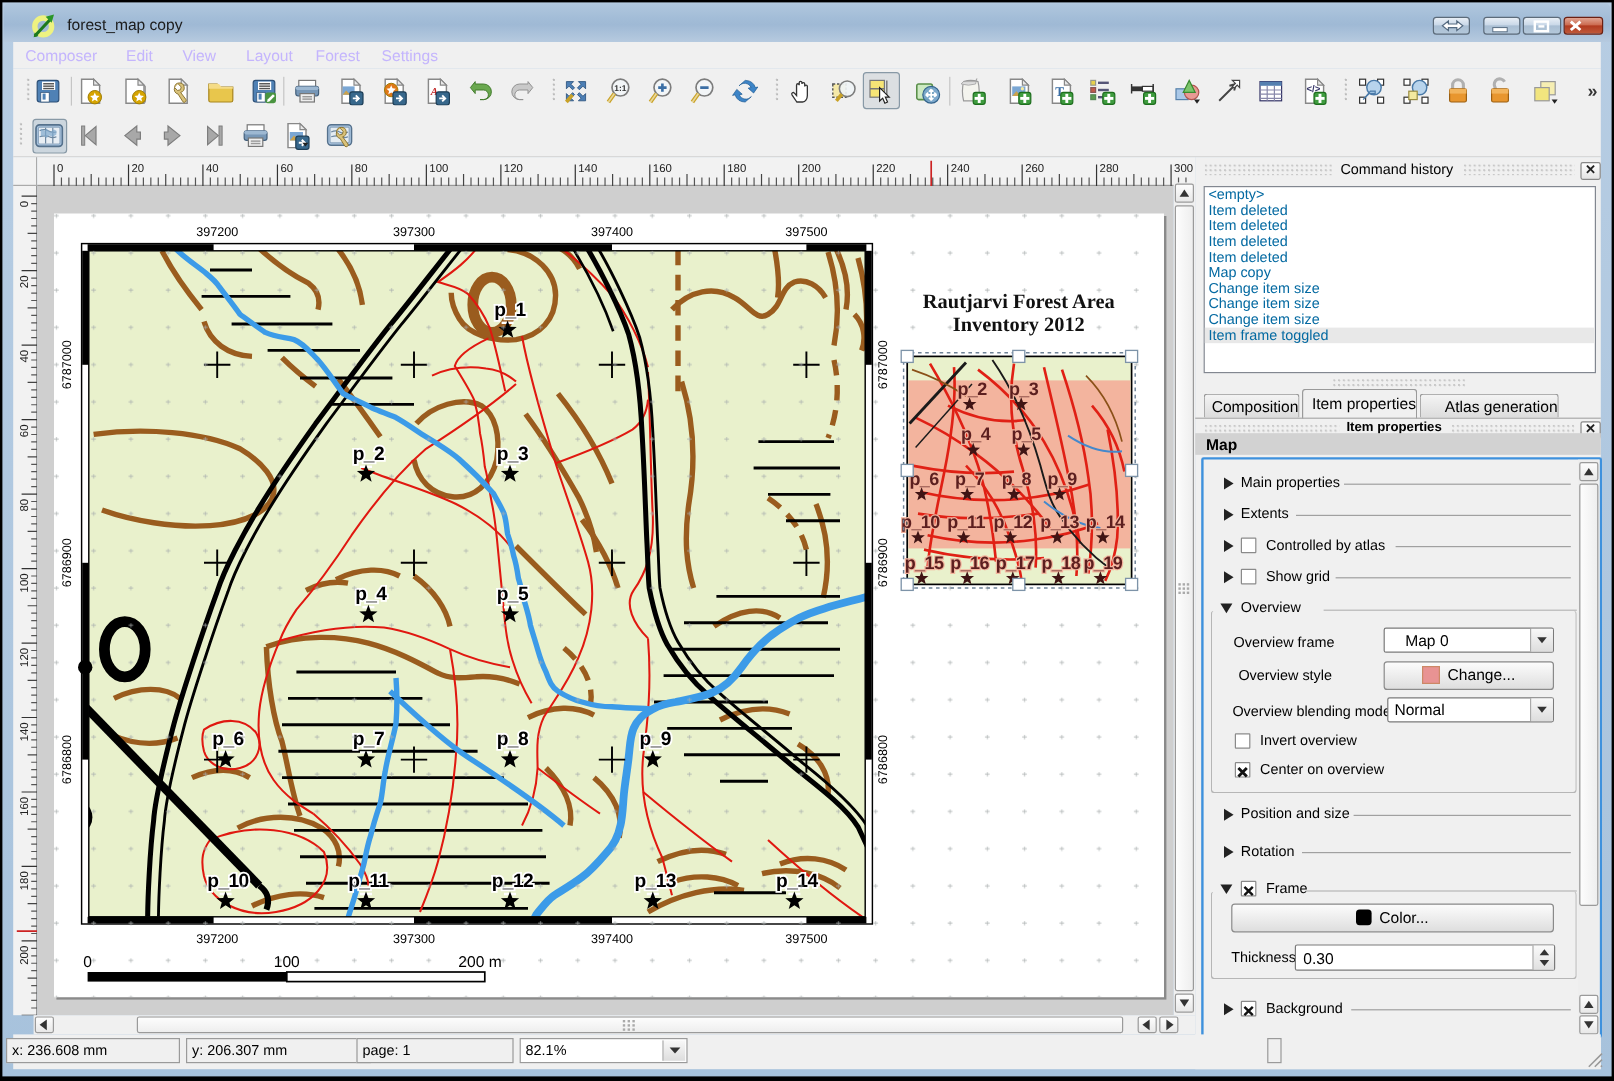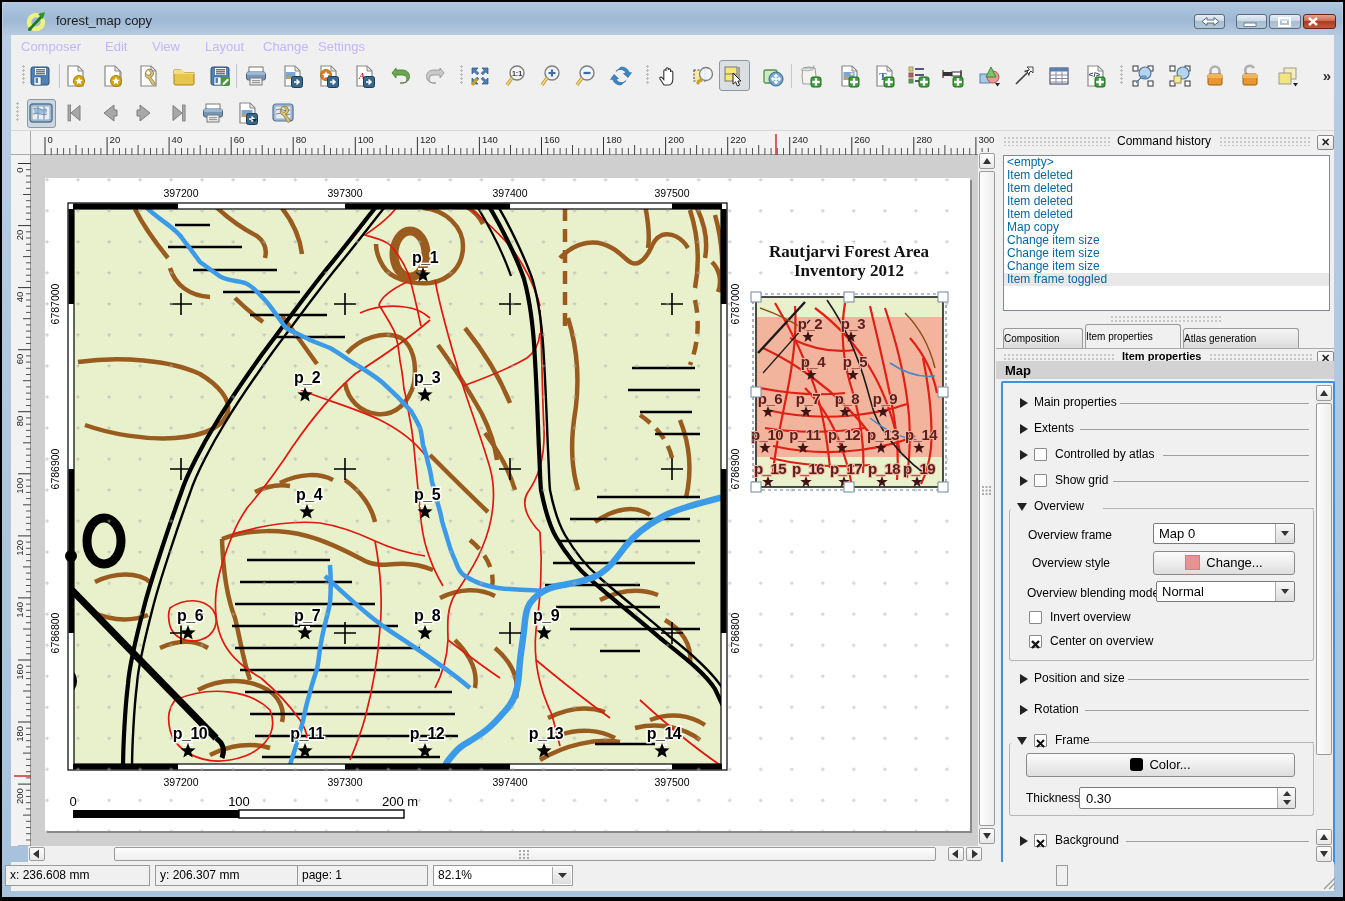--- a/index.html
+++ b/index.html
@@ -32,21 +32,21 @@
 .sthumb{position:absolute;background:linear-gradient(90deg,#fdfdfd,#eee);border:1px solid #9a9a9a;border-radius:2px;}
 .sthumbh{position:absolute;background:linear-gradient(#fdfdfd,#eee);border:1px solid #9a9a9a;border-radius:2px;}
 #rpanel{position:absolute;left:996px;top:131px;width:338px;height:760px;background:#f0f0f0;}
 .dockhead{position:absolute;font-size:12px;color:#000;}
 .xbtn{position:absolute;width:17px;height:15px;border:1px solid #888;border-radius:2px;background:linear-gradient(#fff,#e4e4e4);
  font-size:11px;font-weight:bold;text-align:center;line-height:13px;color:#222;}
 #cmdlist{position:absolute;left:7px;top:24px;width:327px;height:156px;background:#fff;border:1px solid #828790;
  font-size:12px;color:#0369a1;}
 .cmdrow{padding:0 3px;height:13px;line-height:13px;}
 .tab{position:absolute;border:1px solid #9a9a9a;border-bottom:none;border-radius:3px 3px 0 0;
- background:linear-gradient(#f4f4f4,#dcdcdc);font-size:10px;text-align:left;color:#000;}
+ background:linear-gradient(#f4f4f4,#dcdcdc);font-size:13px;text-align:right;color:#000;}
 .tab.active{background:#f0f0f0;}
 #propframe{position:absolute;left:5px;top:250px;width:334px;height:484px;border:2px solid #3e91dd;border-radius:2px;background:#f0f0f0;}
 .secrow{position:absolute;font-size:12px;color:#000;height:16px;}
 .arrow-r{position:absolute;width:0;height:0;border-left:8px solid #222;border-top:5px solid transparent;border-bottom:5px solid transparent;}
 .arrow-d{position:absolute;width:0;height:0;border-top:8px solid #222;border-left:5px solid transparent;border-right:5px solid transparent;}
 .hline{position:absolute;height:1px;background:#a0a0a0;}
 .cb{position:absolute;width:13px;height:13px;background:#fff;border:1px solid #8a8a8a;border-radius:1px;}
 .combo{position:absolute;background:#fff;border:1px solid #7a7a7a;border-radius:2px;font-size:13px;color:#000;}
 .combo .car{position:absolute;right:0;top:0;bottom:0;width:19px;border-left:1px solid #aaa;background:linear-gradient(#f8f8f8,#ddd);}
 .car:after{content:"";position:absolute;left:5px;top:7px;border-top:5px solid #333;border-left:4px solid transparent;border-right:4px solid transparent;}
@@ -75,21 +75,21 @@
  <rect x="50" y="9" width="12" height="3.5" fill="#fff" stroke="#546a80" stroke-width="0.8"></rect>
  <rect x="85" y="4" width="11" height="8" fill="none" stroke="#fff" stroke-width="2"></rect>
  <rect x="88" y="7" width="5" height="2" fill="#fff"></rect>
  <path d="M115,4 l4,3.5 4,-3.5 M115,11 l4,-3.5 4,3.5" stroke="#fff" stroke-width="2.4" fill="none"></path>
 </svg>
 <div id="menubar"></div>
 <div class="menu" style="left:21px;top:39px">Composer</div>
 <div class="menu" style="left:105px;top:39px">Edit</div>
 <div class="menu" style="left:152px;top:39px">View</div>
 <div class="menu" style="left:205px;top:39px">Layout</div>
-<div class="menu" style="left:263px;top:39px">Change</div>
+<div class="menu" style="left:263px;top:39px">Forest</div>
 <div class="menu" style="left:318px;top:39px">Settings</div>
 <div id="tb1"></div>
     <div id="tb2"></div>
 <div id="rulcorner"></div>
     <div id="rultop"></div>
     <div id="rulleft"></div>
 <div class="abs" style="left:719px;top:60px;width:31px;height:31px;border:1px solid #8899a6;border-radius:3px;background:#dcdfe2"></div>
 <svg class="icon" style="left:28px;top:64px" width="24" height="24" viewBox="0 0 24 24">
       <rect x="3" y="3" width="18" height="18" rx="2" fill="#4f81b5" stroke="#2d5078"></rect>
       <rect x="7" y="4" width="11" height="7" fill="#fff"></rect>
@@ -1048,21 +1048,21 @@
         <div class="hline" style="left:160px;top:72px;width:146px"></div>
         <div class="arrow-r" style="left:17px;top:93px"></div>
         <div class="cb" style="left:31px;top:91px"></div>
         <div class="secrow" style="left:52px;top:90px">Show grid</div>
         <div class="hline" style="left:110px;top:98px;width:196px"></div>
         <div class="arrow-d" style="left:14px;top:120px"></div>
         <div class="secrow" style="left:31px;top:116px">Overview</div>
         <div class="gbox" style="left:6px;top:126px;width:305px;height:152px;border-top:none"></div>
         <div class="hline" style="left:100px;top:125px;width:211px;background:#b6b6b6"></div>
         <div class="secrow" style="left:25px;top:145px">Overview frame</div>
-        <div class="combo" style="left:150px;top:140px;width:142px;height:21px;padding:2px 5px">Map 0<div class="car"></div></div>
+        <div class="combo" style="left:150px;top:140px;width:142px;height:21px;padding:2px 17px">Map 0<div class="car"></div></div>
         <div class="secrow" style="left:29px;top:173px">Overview style</div>
         <div class="btn" style="left:150px;top:168px;width:142px;height:24px;line-height:22px"><span style="display:inline-block;width:15px;height:15px;background:#e89393;border:1px solid #c86;vertical-align:-3px;margin-right:6px"></span>Change...</div>
         <div class="secrow" style="left:24px;top:203px">Overview blending mode</div>
         <div class="combo" style="left:153px;top:198px;width:139px;height:21px;padding:2px 5px">Normal<div class="car"></div></div>
         <div class="cb" style="left:26px;top:228px"></div>
         <div class="secrow" style="left:47px;top:227px">Invert overview</div>
         <div class="cb" style="left:26px;top:252px"><svg width="11" height="11">
             <path d="M2,2 l7,7 M9,2 l-7,7" stroke="#111" stroke-width="2.4"></path>
           </svg></div>
         <div class="secrow" style="left:47px;top:251px">Center on overview</div>

